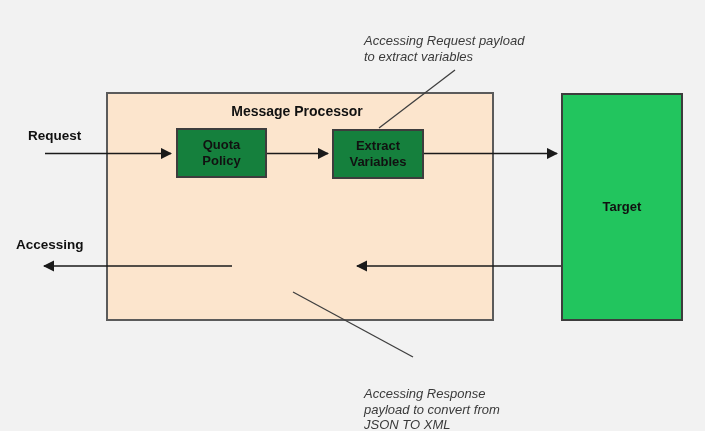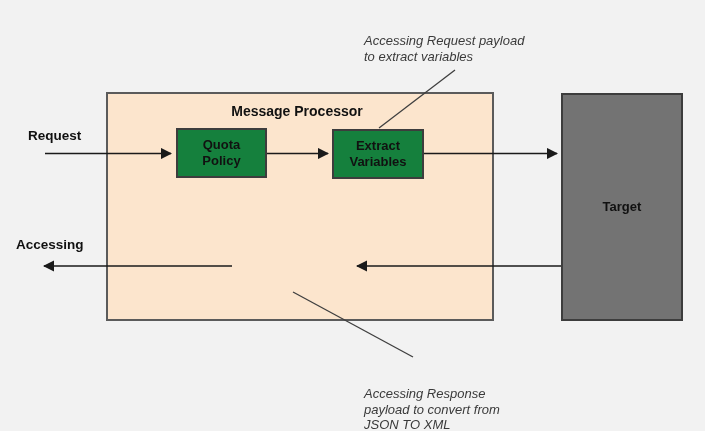--- a/index.html
+++ b/index.html
@@ -45,21 +45,21 @@
     align-items: center;
     justify-content: center;
     text-align: center;
     font-weight: bold;
     font-size: 13px;
     line-height: 16px;
     color: #111111;
     white-space: pre-line;
   }
   .node-blue { background: #15803d; }
-  .node-pink { background: #737373; }
+  .node-pink { background: #22c55e; }
   .node-quota    { left: 176px; top: 128px; width: 91px;  height: 50px; }
   .node-extract  { left: 332px; top: 129px; width: 92px;  height: 50px; }
   .node-jsontoxml{ left: 232px; top: 242px; width: 121px; height: 50px; }
   .node-target   { left: 561px; top: 93px;  width: 122px; height: 228px;
                    align-items: flex-start; }
   .node-target .target-label {
     margin-top: 104px;
     width: 100%;
     text-align: center;
   }

